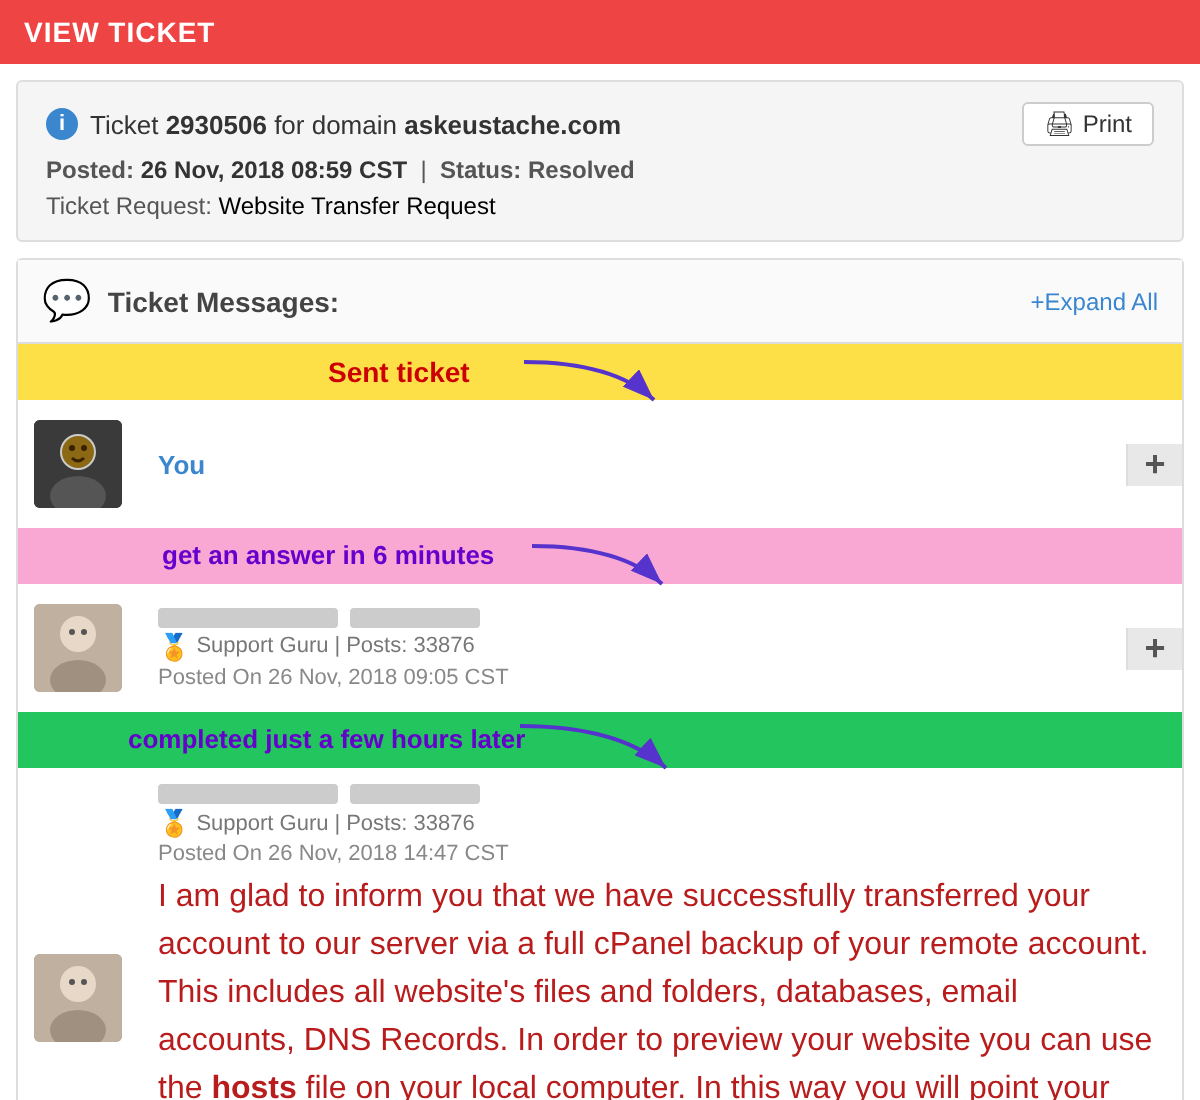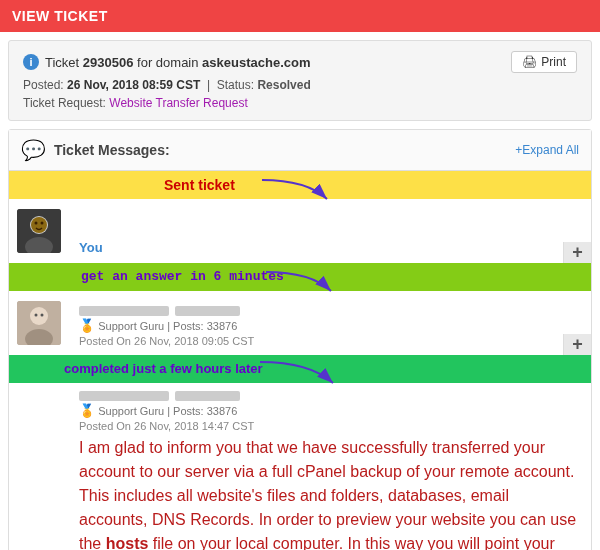--- a/index.html
+++ b/index.html
@@ -67,24 +67,24 @@
       display: flex;
       align-items: center;
       gap: 4px;
       color: #333;
     }
     .ticket-info .row2 {
       font-size: 12px;
       color: #555;
       margin-bottom: 4px;
     }
-    .ticket-info .row2 span.label { color: #555; }
+    .ticket-info .row2 span.label { color: #555; font-weight: bold; }
     .ticket-info .row2 span.value { color: #333; font-weight: bold; }
     .ticket-info .row3 { font-size: 12px; color: #555; }
-    .ticket-info .row3 span.value { color: #a21caf; }
+    .ticket-info .row3 span.value { color: #000000; }
     .status-resolved { color: #555; font-weight: bold; }
 
     
     .messages-section {
       margin: 8px;
       border: 1px solid #ddd;
       border-radius: 3px;
     }
     .messages-header {
       display: flex;
@@ -109,21 +109,21 @@
     .expand-all {
       color: #3a87d0;
       font-size: 12px;
       cursor: pointer;
       text-decoration: none;
     }
 
     
     .message-row {
       display: flex;
-      align-items: flex-end;
+      align-items: center;
       border-bottom: 1px solid #eee;
       position: relative;
     }
     .message-row:last-child { border-bottom: none; }
     .avatar-col {
       width: 60px;
       padding: 10px 8px;
       display: flex;
       align-items: flex-start;
       justify-content: center;
@@ -296,21 +296,21 @@
         </div>
       </div>
       <div class="message-content">
         <a class="sender-name">You</a>
       </div>
       <div class="plus-btn">+</div>
     </div>
   </div>
 
   <div class="msg-block">
-    <div style="position:relative; height:28px; background:#84cc16;font-family:Liberation Mono, monospace;">
+    <div style="position:relative; height:28px; background:#f9a8d4;">
       <span style="position:absolute; top:6px; left:72px; color:#6600cc; font-size:13px; font-weight:bold; white-space:nowrap;">get an answer in 6 minutes</span>
       <svg style="position:absolute; top:4px; left:252px;" width="80" height="30">
         <defs>
           <marker id="arrowhead2" markerWidth="8" markerHeight="6" refX="8" refY="3" orient="auto">
             <polygon points="0 0, 8 3, 0 6" fill="#5533cc"></polygon>
           </marker>
         </defs>
         <path d="M5,5 Q50,5 70,24" stroke="#5533cc" stroke-width="2" fill="none" marker-end="url(#arrowhead2)"></path>
       </svg>
     </div>

